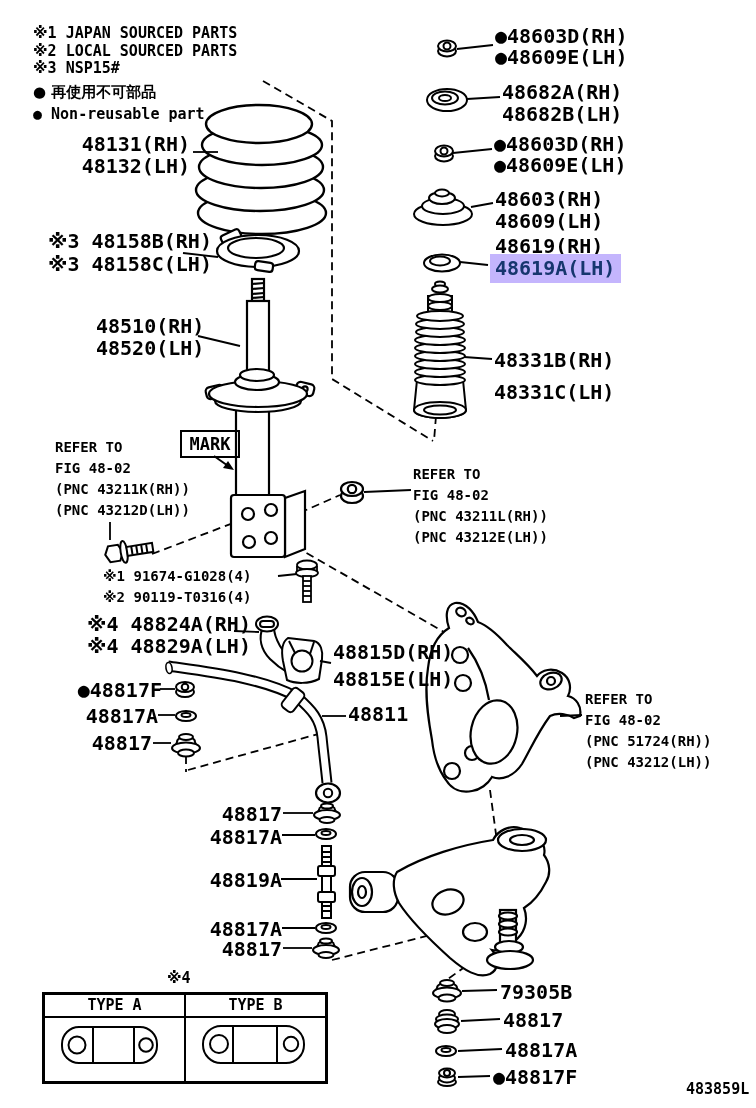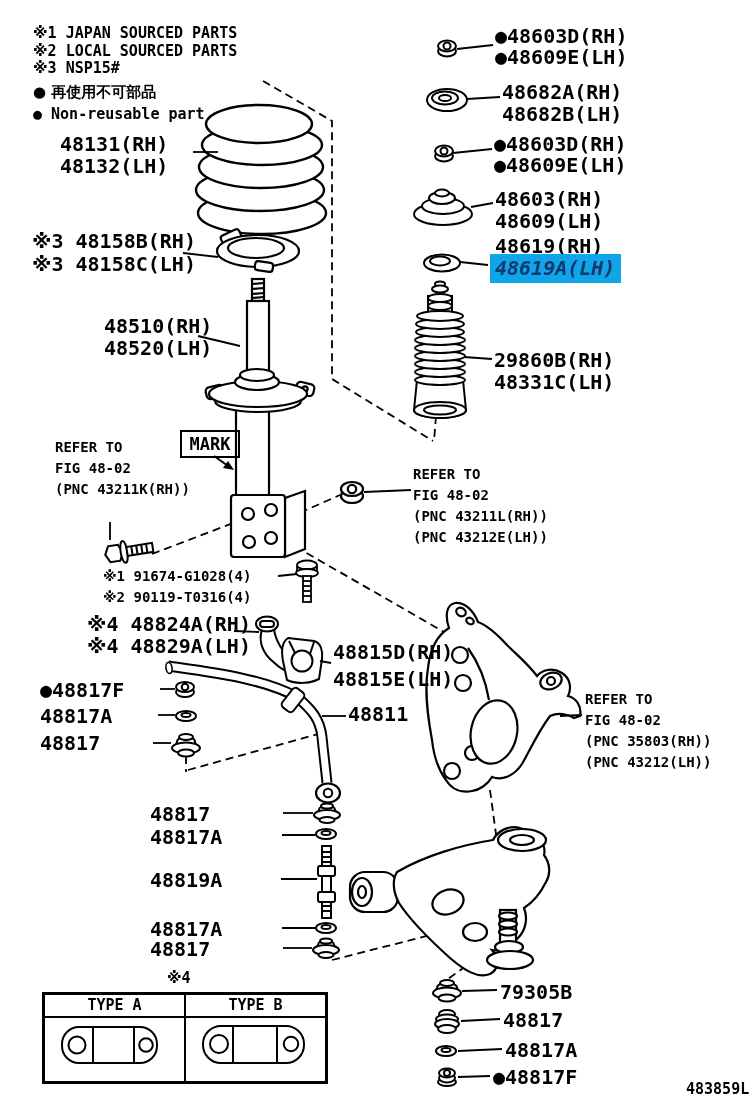--- a/index.html
+++ b/index.html
@@ -4,22 +4,22 @@
 <style>
   html,body{margin:0;padding:0;background:#fff;}
   #stage{position:relative;width:756px;height:1108px;background:#fff;overflow:hidden;
          font-family:"DejaVu Sans Mono","DejaVu Sans",monospace;color:#000;}
   #art{position:absolute;left:0;top:0;}
   .lbl{position:absolute;font-weight:bold;white-space:nowrap;}
   .f20{font-size:20px;line-height:22px;}
   .lh21{line-height:21px;}
   .f17{font-size:14px;line-height:21px;}
   .f15{font-size:15px;line-height:17.5px;}
-  .ra{text-align:left;}
-  .hl{background:#0ea5e9;color:#16366e;padding:2px 6px 3px 5px;margin-left:-5px;font-style:italic;}
+  .ra{text-align:right;}
+  .hl{background:#c4b5fd;color:#16366e;padding:2px 6px 3px 5px;margin-left:-5px;}
   .jp{font-family:"DejaVu Sans","DejaVu Sans Mono",sans-serif;}
   #markbox{position:absolute;left:180px;top:430px;width:56px;height:24px;border:2px solid #000;
            text-align:center;font-size:17px;line-height:24px;font-weight:bold;}
   #typetable{position:absolute;left:42px;top:992px;width:280px;height:86px;border:3px solid #000;
              display:flex;flex-direction:column;}
   #typetable .thead{display:flex;height:21px;border-bottom:2px solid #000;}
   #typetable .th{flex:1;text-align:center;font-size:15px;line-height:21px;font-weight:bold;}
   #typetable .th + .th{border-left:2px solid #000;}
   #typetable .tbody{flex:1;display:flex;}
   #typetable .tc{flex:1;}
@@ -339,32 +339,33 @@
   <div>※2 LOCAL SOURCED PARTS</div>
   <div>※3 NSP15#</div>
 </div>
 <div class="lbl f15 jp" style="left:33px;top:84px;">● 再使用不可部品</div>
 <div class="lbl f15" style="left:33px;top:106px;">● Non-reusable part</div>
 
 <div class="lbl f20 ra" style="left:60px;top:133px;width:130px;">
   <div>48131(RH)</div>
   <div>48132(LH)</div>
 </div>
-<div class="lbl f20 lh21 ra" style="left:32px;top:231px;width:149px;">
+<div class="lbl f20 lh21 ra" style="left:48px;top:231px;width:149px;">
   <div>※3 48158B(RH)</div>
   <div style="margin-top:2px">※3 48158C(LH)</div>
 </div>
-<div class="lbl f20" style="left:104px;top:315px;">
+<div class="lbl f20" style="left:96px;top:315px;">
   <div>48510(RH)</div>
   <div>48520(LH)</div>
 </div>
 <div class="lbl f17" style="left:55px;top:437px;">
   <div>REFER TO</div>
   <div>FIG 48-02</div>
   <div>(PNC 43211K(RH))</div>
+  <div>(PNC 43212D(LH))</div>
 </div>
 <div id="markbox">MARK</div>
 <div class="lbl f17" style="left:103px;top:566px;">※1 91674-G1028(4)</div>
 <div class="lbl f17" style="left:103px;top:587px;">※2 90119-T0316(4)</div>
 <div class="lbl f20 ra" style="left:87px;top:613px;width:146px;">
   <div>※4 48824A(RH)</div>
   <div>※4 48829A(LH)</div>
 </div>
 <div class="lbl f20 ra" style="left:40px;top:679px;width:122px;">●48817F</div>
 <div class="lbl f20 ra" style="left:40px;top:705px;width:118px;">48817A</div>
@@ -376,21 +377,21 @@
 </div>
 <div class="lbl f17" style="left:413px;top:464px;">
   <div>REFER TO</div>
   <div>FIG 48-02</div>
   <div>(PNC 43211L(RH))</div>
   <div>(PNC 43212E(LH))</div>
 </div>
 <div class="lbl f17" style="left:585px;top:689px;">
   <div>REFER TO</div>
   <div>FIG 48-02</div>
-  <div>(PNC 35803(RH))</div>
+  <div>(PNC 51724(RH))</div>
   <div>(PNC 43212(LH))</div>
 </div>
 
 <div class="lbl f20 lh21" style="left:495px;top:26px;">
   <div>●48603D(RH)</div>
   <div>●48609E(LH)</div>
 </div>
 <div class="lbl f20" style="left:502px;top:81px;">
   <div>48682A(RH)</div>
   <div>48682B(LH)</div>
@@ -401,22 +402,22 @@
 </div>
 <div class="lbl f20" style="left:495px;top:188px;">
   <div>48603(RH)</div>
   <div>48609(LH)</div>
 </div>
 <div class="lbl f20 lh21" style="left:495px;top:236px;">
   <div>48619(RH)</div>
   <div style="margin-top:1px"><span class="hl">48619A(LH)</span></div>
 </div>
 <div class="lbl f20 lh21" style="left:494px;top:350px;">
-  <div>29860B(RH)</div>
-  <div style="margin-top:1px">48331C(LH)</div>
+  <div>48331B(RH)</div>
+  <div style="margin-top:11px">48331C(LH)</div>
 </div>
 
 <div class="lbl f20 ra" style="left:150px;top:803px;width:132px;">48817</div>
 <div class="lbl f20 ra" style="left:150px;top:826px;width:132px;">48817A</div>
 <div class="lbl f20 ra" style="left:150px;top:869px;width:132px;">48819A</div>
 <div class="lbl f20 ra" style="left:150px;top:918px;width:132px;">48817A</div>
 <div class="lbl f20 ra" style="left:150px;top:938px;width:132px;">48817</div>
 
 <div class="lbl f20" style="left:500px;top:981px;">79305B</div>
 <div class="lbl f20" style="left:503px;top:1009px;">48817</div>

